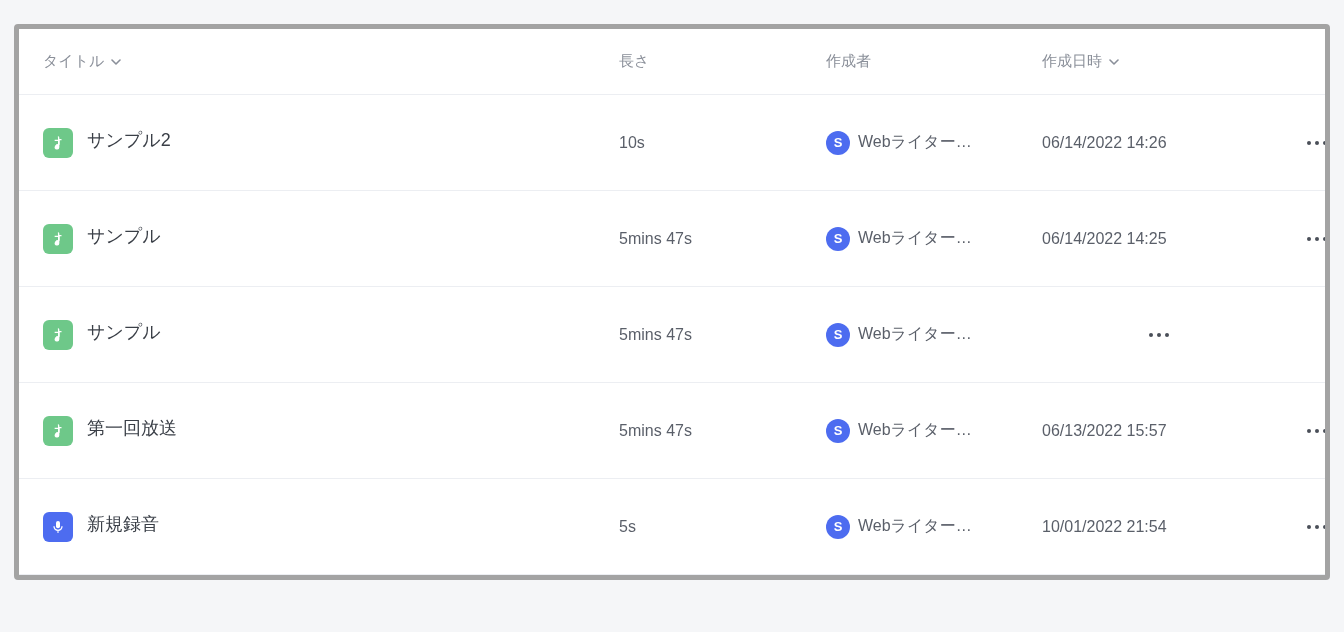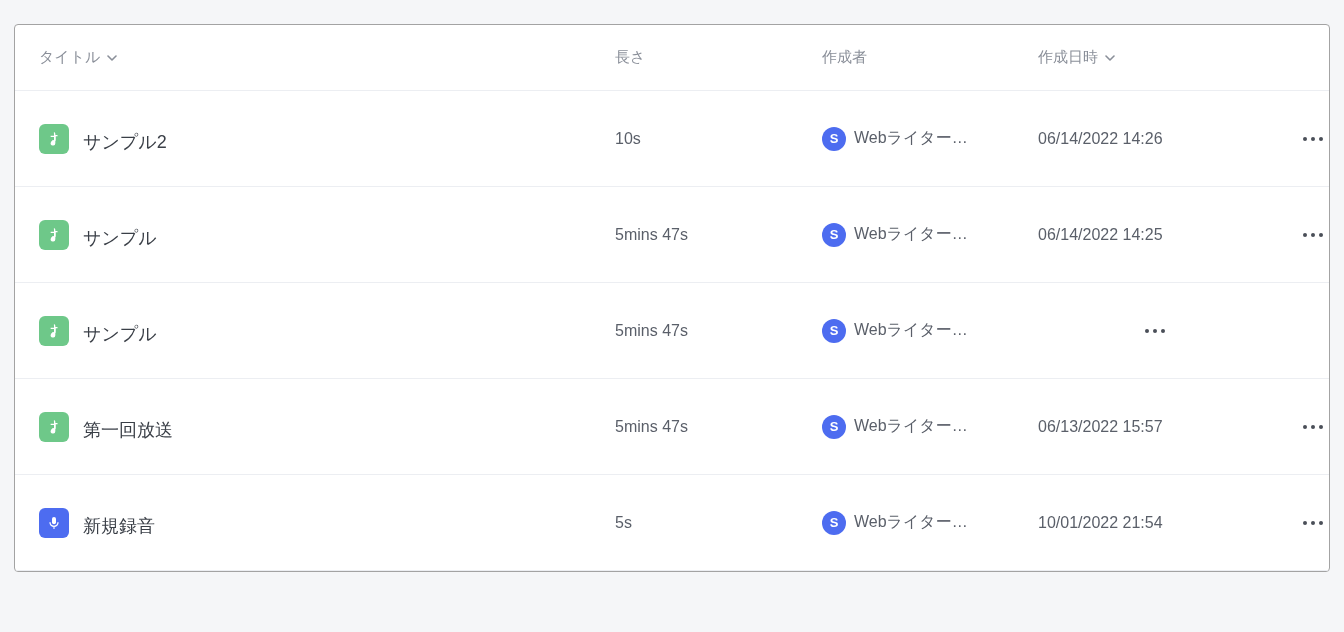--- a/index.html
+++ b/index.html
@@ -15,21 +15,21 @@
     padding: 24px 14px 0 14px;
   }
   .heading {
     font-size: 20px;
     font-weight: 700;
     color: #1a1d23;
     margin: 0 0 24px 6px;
   }
   .table {
     background: #ffffff;
-    border: 1px solid #a3a3a3;
+    border: 5px solid #a3a3a3;
     border-radius: 4px;
     overflow: hidden;
   }
   .thead, .row {
     display: grid;
     grid-template-columns: 576px 207px 216px 233px 84px;
     align-items: center;
     border-bottom: 1px solid #eceef2;
   }
   .thead {
@@ -49,21 +49,21 @@
     width: 12px; height: 12px;
     display: inline-flex; align-items: center; justify-content: center;
     color: #8a8f99;
   }
   .row {
     height: 96px;
     padding: 0 10px 0 24px;
   }
   .title-cell {
     display: flex;
-    align-items: flex-end;
+    align-items: flex-start;
     gap: 14px;
     min-width: 0;
   }
   .file-icon {
     width: 30px; height: 30px;
     border-radius: 6px;
     display: inline-flex; align-items: center; justify-content: center;
     flex-shrink: 0;
   }
   .file-icon.audio-file { background: #6ec889; }

